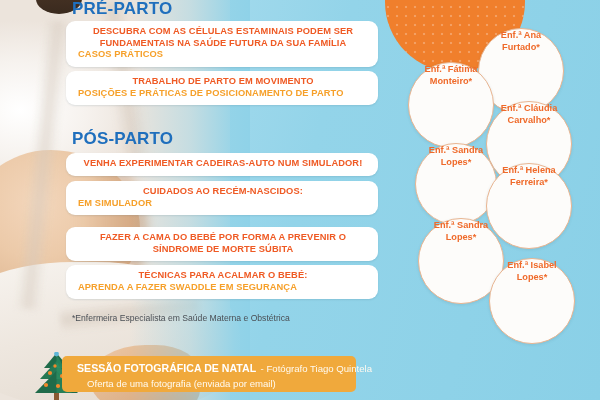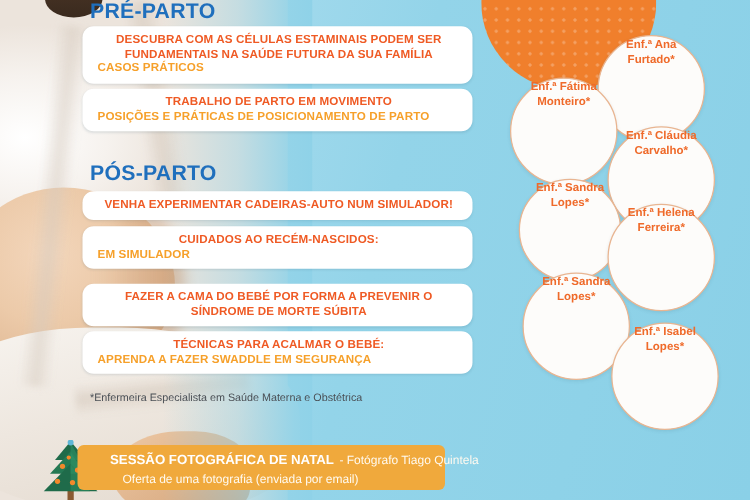--- a/index.html
+++ b/index.html
@@ -177,21 +177,21 @@
     white-space: nowrap;
   }
 
   
   #banner {
     position: absolute;
     left: 62px; top: 356px;
     width: 294px; height: 36px;
     background: #f0a93c;
     border-radius: 5px;
-    padding: 3px 0 0 26px;
+    padding: 3px 0 0 15px;
   }
   #banner .l1 { line-height: 15px; white-space: nowrap; }
   #banner .l1 .strong {
     color: #ffffff; font-size: 10.6px; font-weight: bold;
   }
   #banner .l1 .light {
     color: #fffaf0; font-size: 9.6px; font-weight: normal;
   }
   #banner .l2 {
     color: #fffaf0; font-size: 9.6px; line-height: 15px;

